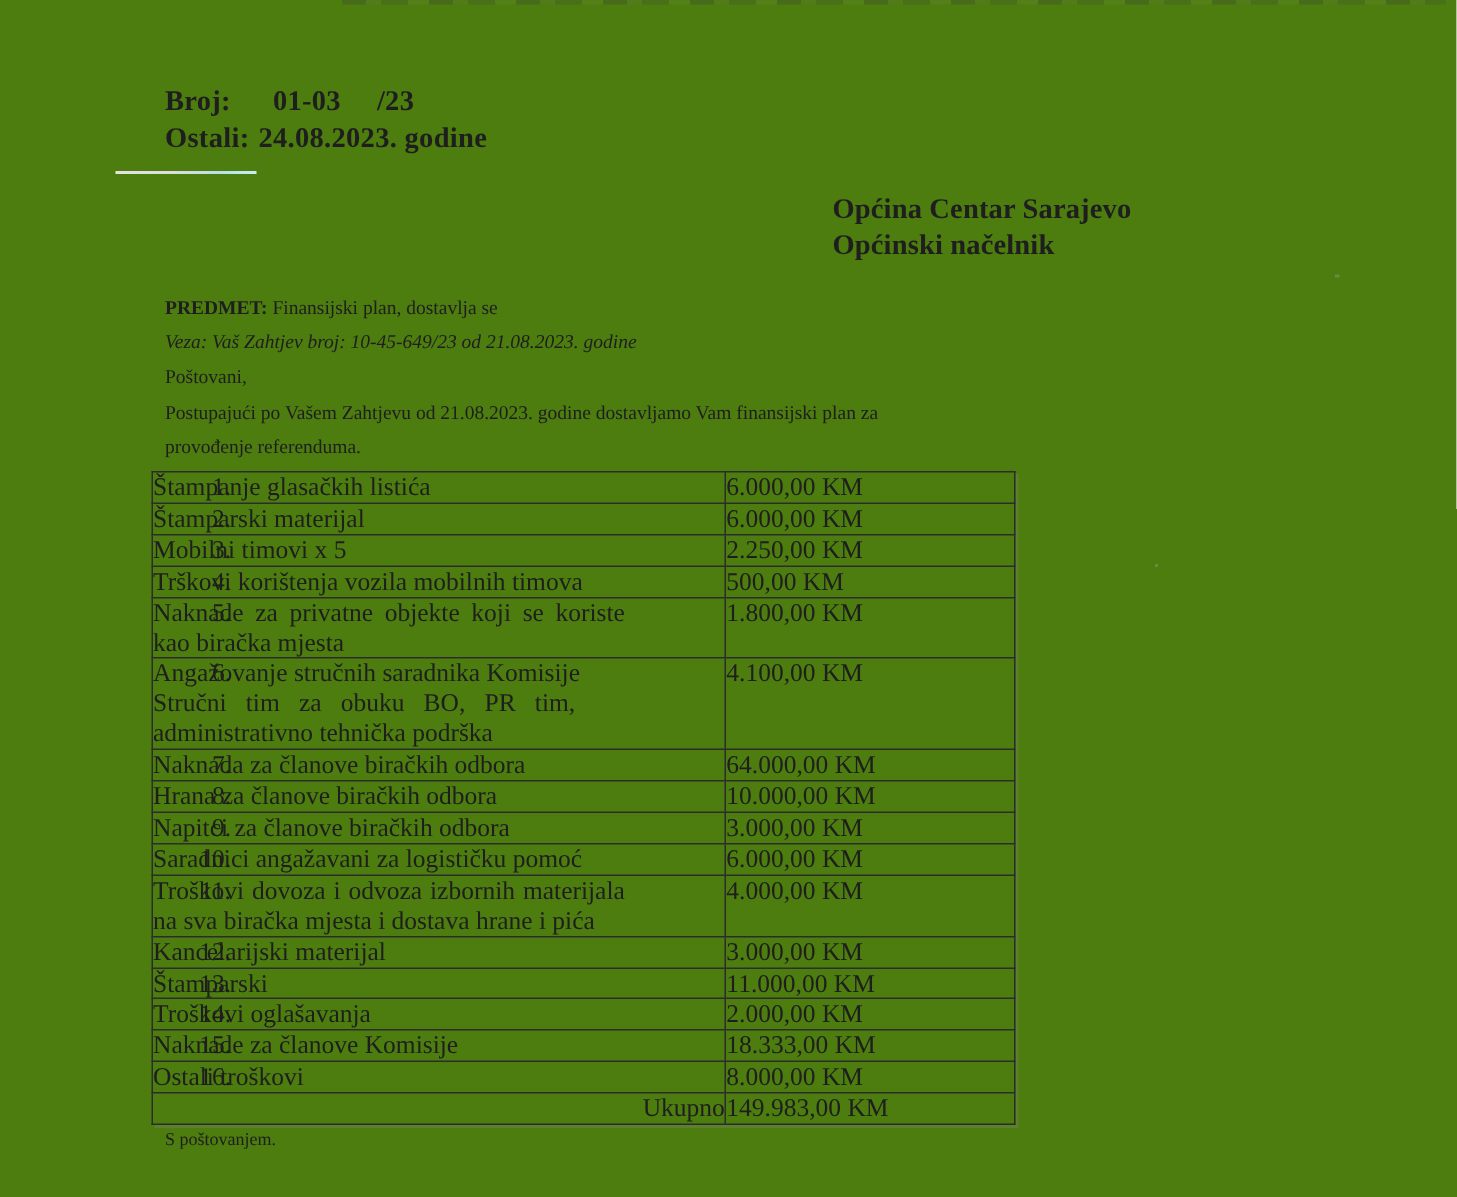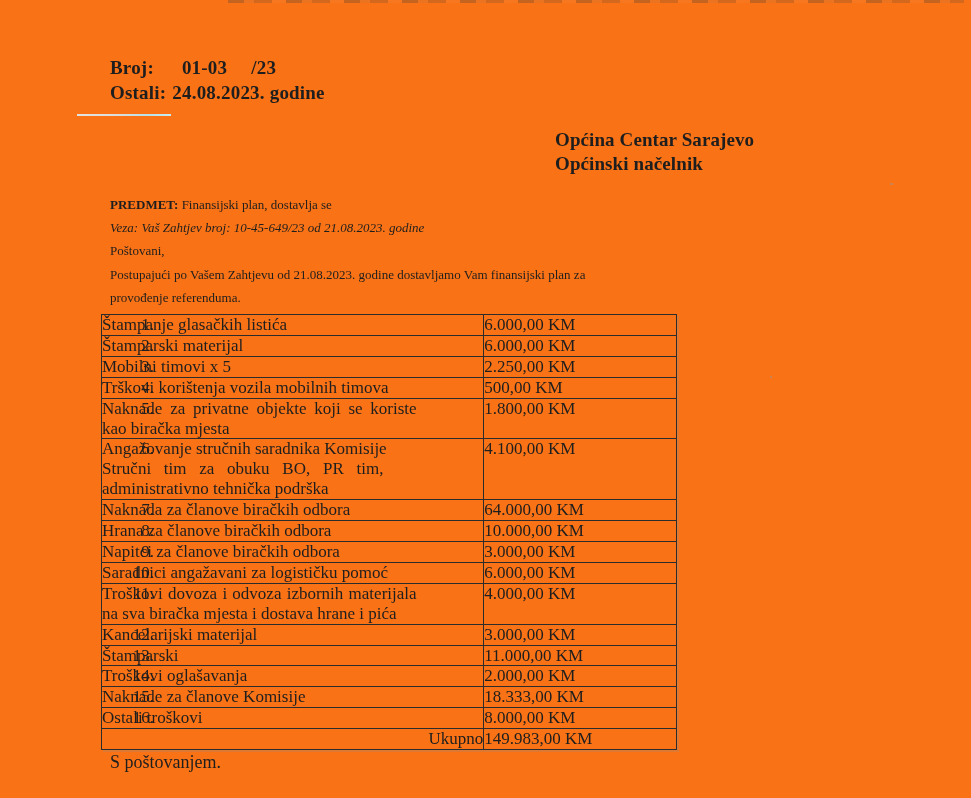--- a/index.html
+++ b/index.html
@@ -4,21 +4,21 @@
 <style>
   html, body {
     margin: 0;
     padding: 0;
     background: #ffffff;
   }
   .page {
     position: relative;
     width: 971px;
     height: 798px;
-    background: #f97316;
+    background: #4d7c0f;
     overflow: hidden;
     font-family: "Liberation Serif", serif;
     color: #1e1e1e;
   }
   
   .top-artifact {
     position: absolute;
     top: 0; left: 228px;
     width: 736px; height: 3px;
     background: repeating-linear-gradient(90deg,
@@ -95,21 +95,21 @@
   .sp-w { word-spacing: 8.5px; }   
   .sp-s { word-spacing: 1px; }     
   .total-label-cell {
     text-align: right;
     padding-right: 78px;
     line-height: 19.9px;
   }
   .closing {
     position: absolute;
     left: 110px; top: 752px;
-    font-size: 18px;
+    font-size: 12px;
   }
   
   .speck { position: absolute; background: rgba(150,150,150,0.45); }
   .speck-a { left: 890px; top: 183px; width: 3px; height: 2px; }
   .speck-b { left: 770px; top: 376px; width: 2px; height: 2px; }
 </style>
 </head>
 <body>
 
 <div class="page">

